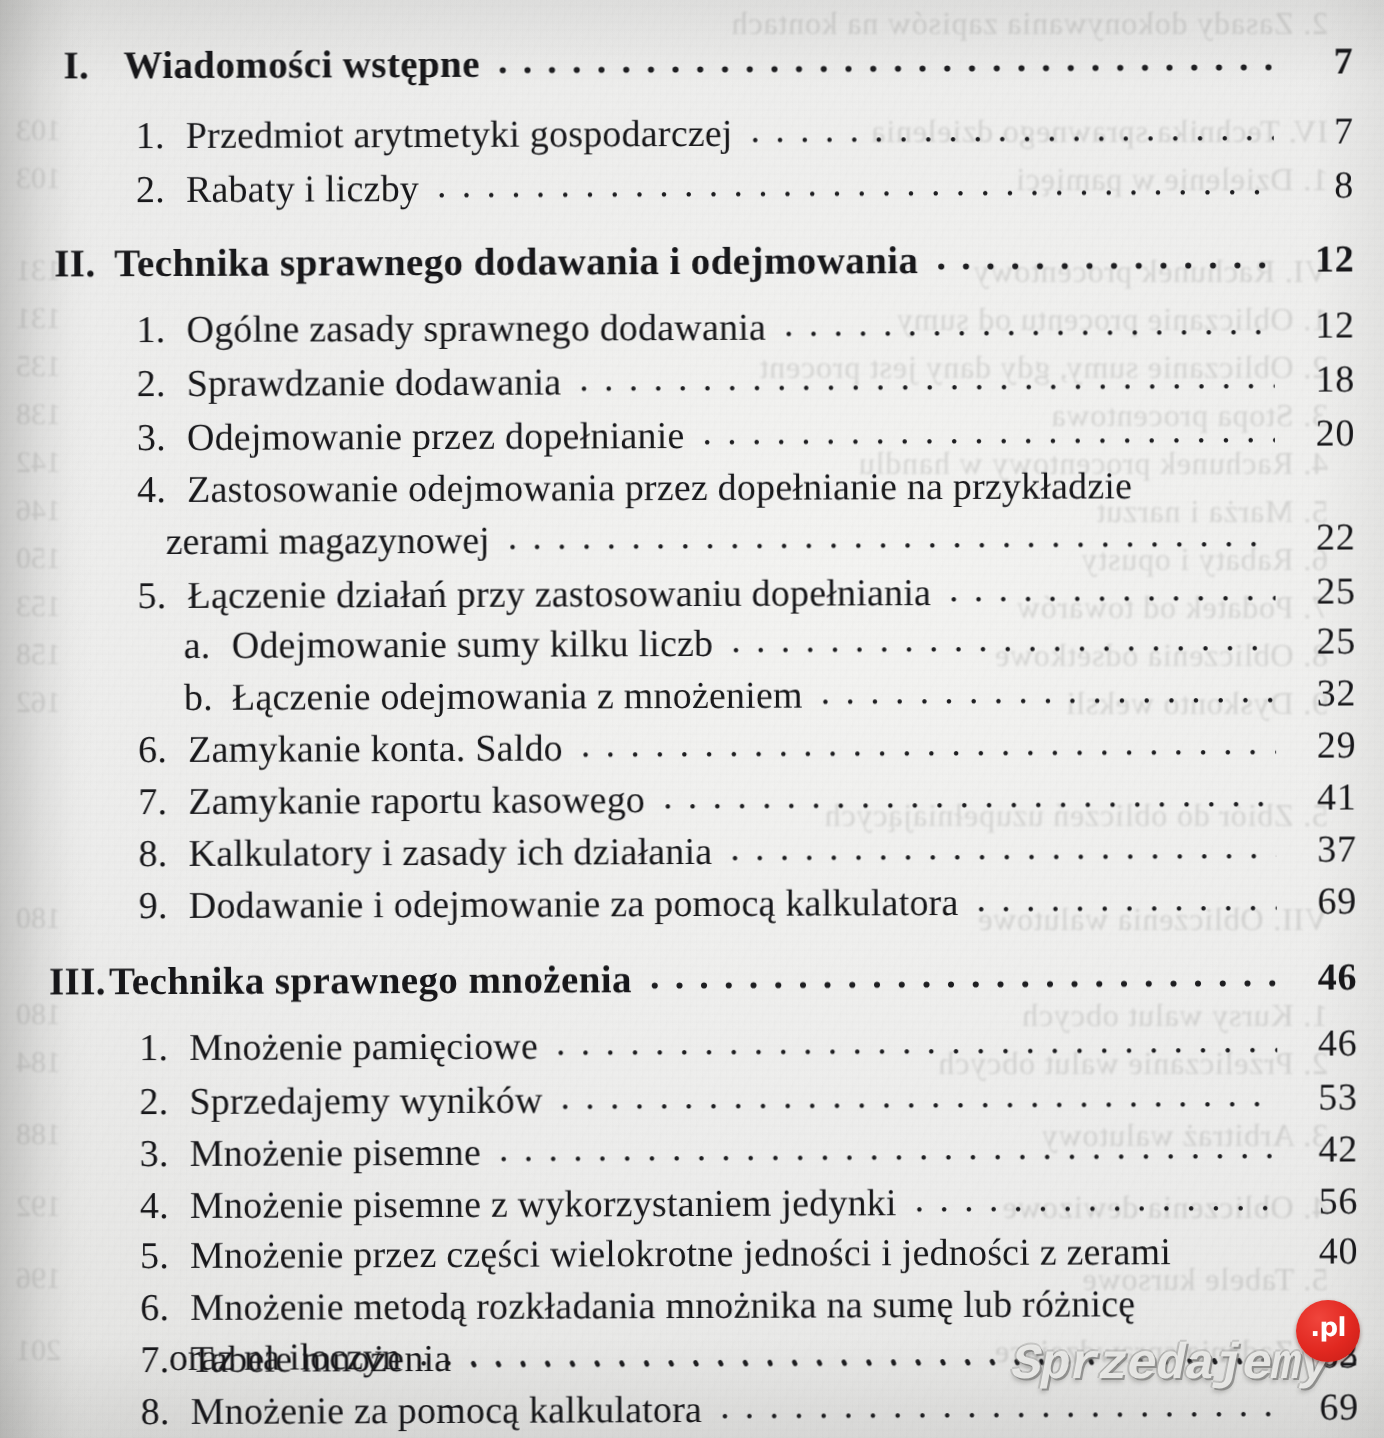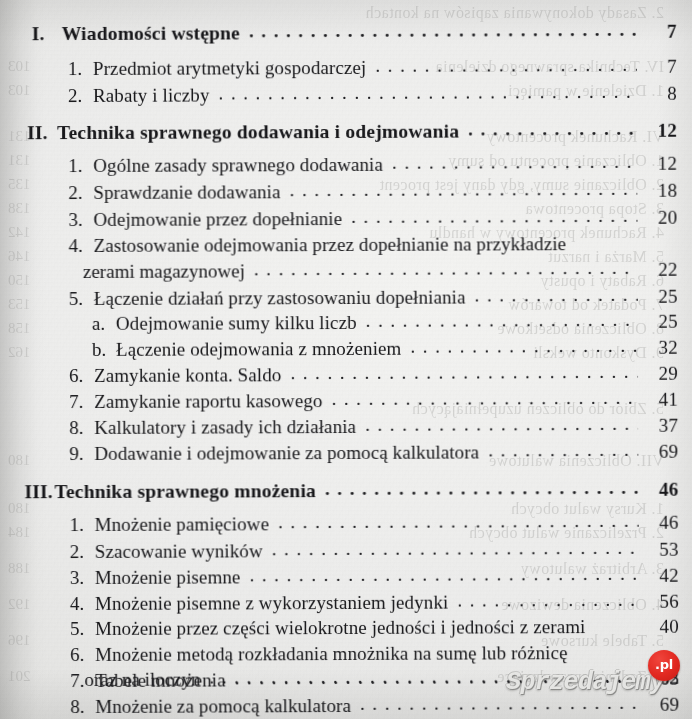--- a/index.html
+++ b/index.html
@@ -359,21 +359,21 @@
         <span class="page">46</span>
       </div>
       <div class="entry section" style="position: absolute; top: 513px; left: 69px; right: 14px;">
         <span class="marker">1.</span>
         <span class="label">Mnożenie  pamięciowe</span>
         <span class="leader">....................................................</span>
         <span class="page">46</span>
       </div>
       <div class="entry section" style="position: absolute; top: 540px; left: 69px; right: 14px;">
         <span class="marker">2.</span>
-        <span class="label">Szacowanie   wyników</span>
+        <span class="label">Sprzedajemy   wyników</span>
         <span class="leader">....................................................</span>
         <span class="page">53</span>
       </div>
       <div class="entry section" style="position: absolute; top: 566px; left: 69px; right: 14px;">
         <span class="marker">3.</span>
         <span class="label">Mnożenie  pisemne</span>
         <span class="leader">....................................................</span>
         <span class="page">42</span>
       </div>
       <div class="entry section" style="position: absolute; top: 592px; left: 69px; right: 14px;">

